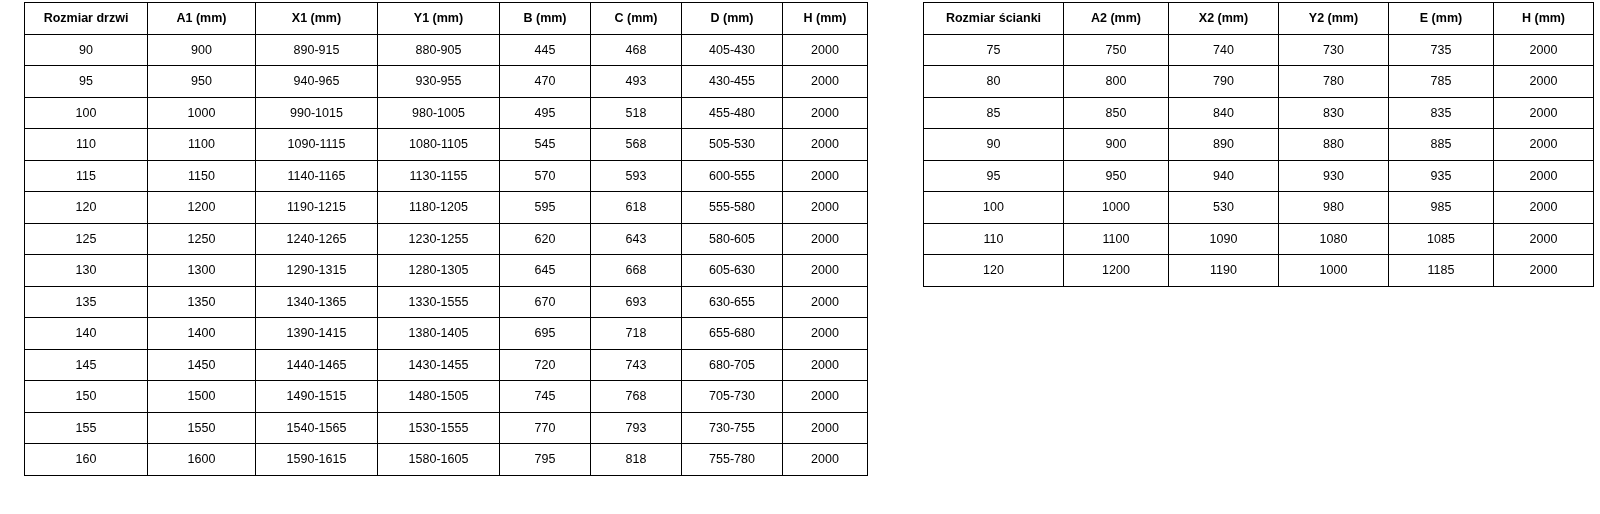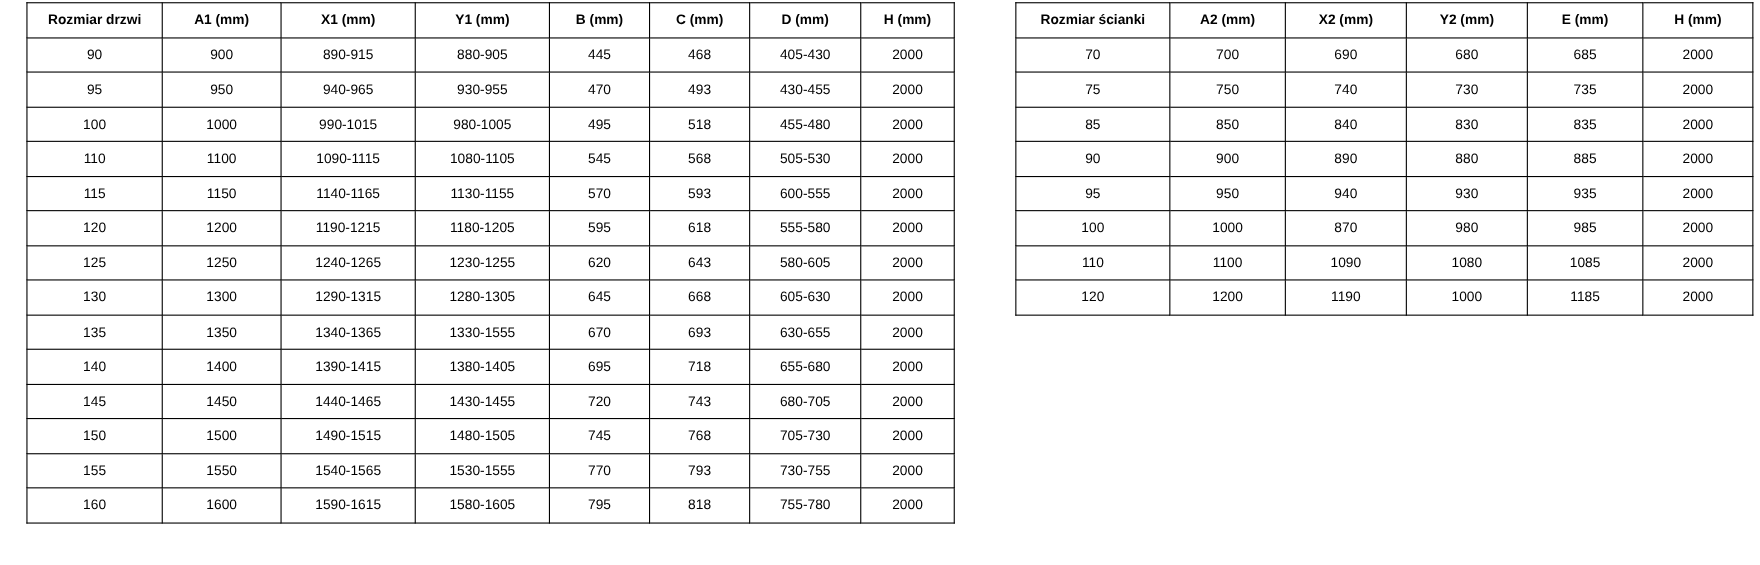--- a/index.html
+++ b/index.html
@@ -256,36 +256,36 @@
             <th>Rozmiar ścianki</th>
             <th>A2 (mm)</th>
             <th>X2 (mm)</th>
             <th>Y2 (mm)</th>
             <th>E (mm)</th>
             <th>H (mm)</th>
           </tr>
       </thead>
       <tbody id="walls-body">
           <tr>
-            <td>70</td>
-            <td>700</td>
-            <td>690</td>
-            <td>680</td>
-            <td>685</td>
-            <td>2000</td>
-          </tr>
-          <tr>
             <td>75</td>
             <td>750</td>
             <td>740</td>
             <td>730</td>
             <td>735</td>
             <td>2000</td>
           </tr>
           <tr>
+            <td>80</td>
+            <td>800</td>
+            <td>790</td>
+            <td>780</td>
+            <td>785</td>
+            <td>2000</td>
+          </tr>
+          <tr>
             <td>85</td>
             <td>850</td>
             <td>840</td>
             <td>830</td>
             <td>835</td>
             <td>2000</td>
           </tr>
           <tr>
             <td>90</td>
             <td>900</td>
@@ -298,21 +298,21 @@
             <td>95</td>
             <td>950</td>
             <td>940</td>
             <td>930</td>
             <td>935</td>
             <td>2000</td>
           </tr>
           <tr>
             <td>100</td>
             <td>1000</td>
-            <td>870</td>
+            <td>530</td>
             <td>980</td>
             <td>985</td>
             <td>2000</td>
           </tr>
           <tr>
             <td>110</td>
             <td>1100</td>
             <td>1090</td>
             <td>1080</td>
             <td>1085</td>

